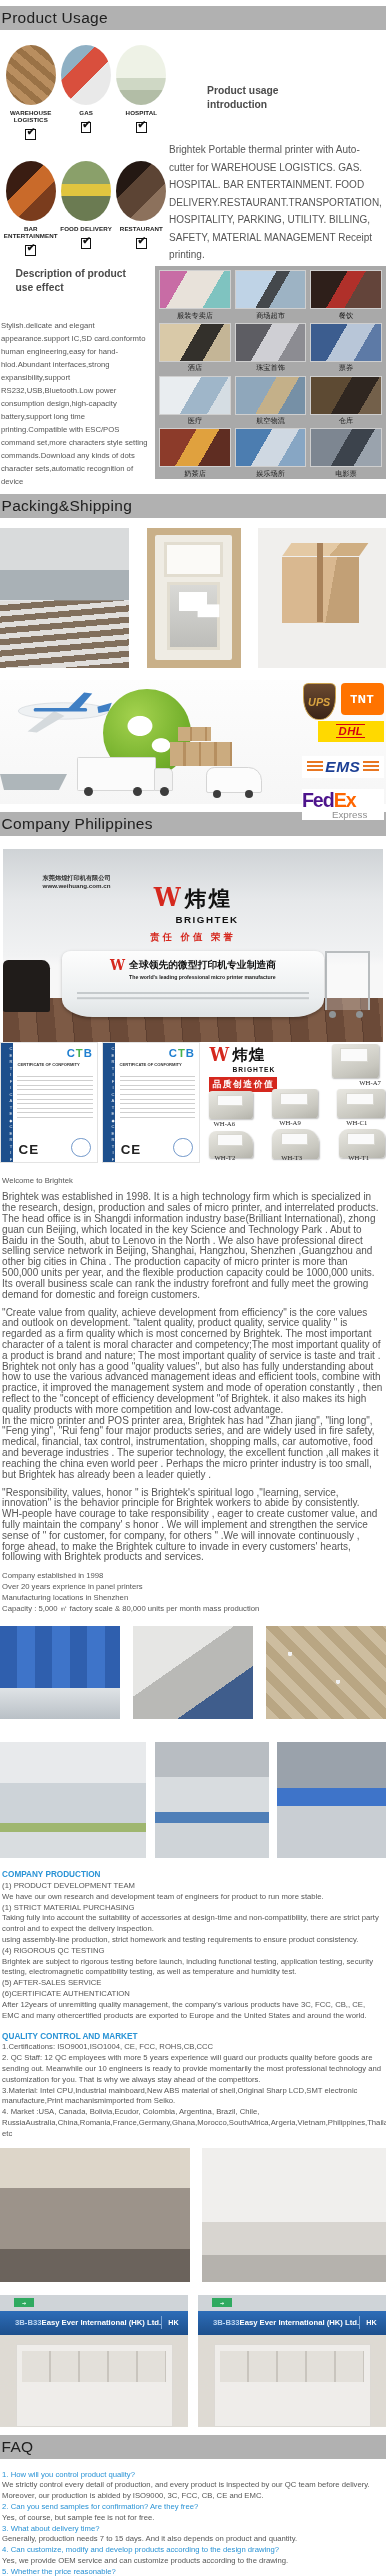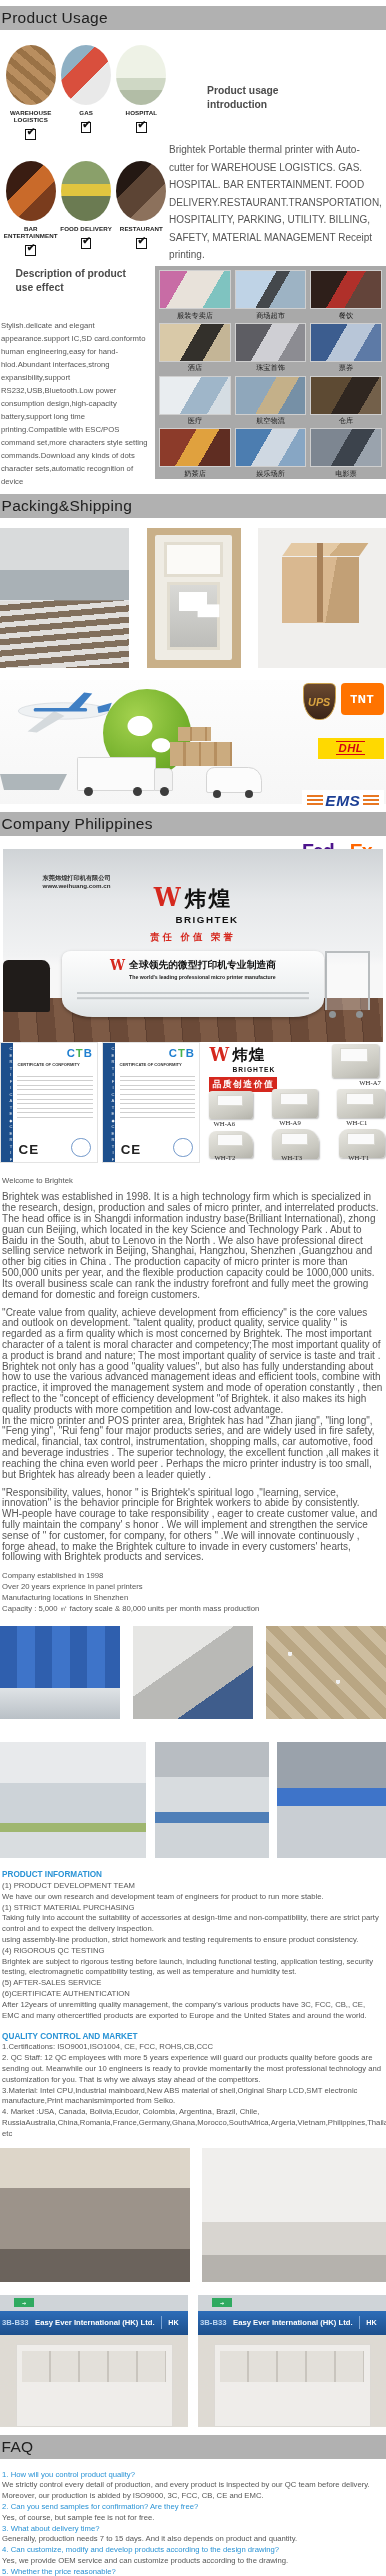--- a/index.html
+++ b/index.html
@@ -82,35 +82,35 @@
   .truckart::after{content:"";position:absolute;left:6.2px;bottom:-6.2px;width:9.3px;height:9.3px;border-radius:50%;background:#3c3c3c;box-shadow:49px 0 0 #3c3c3c,76px 0 0 #3c3c3c;}
   .shipart{position:absolute;left:0px;top:87px;width:67px;height:23px;background:#aeb6ba;clip-path:polygon(6% 100%,0 30%,100% 30%,88% 100%);}
   .shipart::before{content:"";position:absolute;left:13.4px;top:-11.3px;width:36px;height:12.4px;
     background:repeating-linear-gradient(90deg,#7ea7d8 0 8.2px,#4f7fb8 8.2px 16.5px);}
   .vanart{position:absolute;left:206px;top:87px;width:54px;height:24px;background:#fcfcfc;border:1px solid #d5d5d5;border-radius:8.2px 13.4px 2.1px 2.1px;}
   .vanart::after{content:"";position:absolute;left:6.2px;bottom:-5.7px;width:8.2px;height:8.2px;border-radius:50%;background:#3c3c3c;box-shadow:32px 0 0 #3c3c3c;}
   .boxesart{position:absolute;left:170px;top:62px;width:62px;height:24px;
     background:repeating-linear-gradient(90deg,#cbab7f 0 13.4px,#b68f60 13.4px 15.5px),#c3a273;}
   .boxesart::before{content:"";position:absolute;left:8.2px;top:-15.5px;width:33px;height:14.4px;
     background:repeating-linear-gradient(90deg,#cbab7f 0 12.4px,#b68f60 12.4px 14.4px);}
-  .ship-logos{position:absolute;right:2.1px;top:3.1px;width:97px;display:flex;flex-direction:column;align-items:flex-end;gap:18px;}
+  .ship-logos{position:absolute;right:2.1px;top:3.1px;width:97px;display:flex;flex-direction:column;align-items:flex-end;gap:1px;}
   .lrow{display:flex;gap:5.2px;align-items:flex-start;}
   .ups{width:31px;height:35px;background:linear-gradient(180deg,#6b4a30,#3a2417);
        border-radius:5.2px 5.2px 46% 46% / 5.2px 5.2px 60% 60%;color:#d9a441;font-weight:bold;font-style:italic;
        font-size:10.8px;display:flex;align-items:center;justify-content:center;border:1.5px solid #caa04c;}
   .tnt{width:43px;height:32px;background:#ff7300;border-radius:4.1px;color:#fff;font-weight:bold;font-size:10.8px;
        display:flex;align-items:center;justify-content:center;letter-spacing:1px;text-shadow:0 0 0 #fff;}
   .dhl{width:66px;height:20.6px;background:#ffd900;display:flex;align-items:center;justify-content:center;}
   .dhl span{color:#d40511;font-weight:bold;font-style:italic;font-size:11.3px;letter-spacing:0.5px;border-top:1.5px solid #d40511;border-bottom:1.5px solid #d40511;padding:0 2.1px;}
   .ems{width:82px;height:21.6px;background:#fff;display:flex;align-items:center;justify-content:center;gap:2.6px;margin-top:13.4px;}
   .ems .stripes{width:15.5px;height:11.3px;background:repeating-linear-gradient(180deg,#e87722 0 2.1px,#fff 2.1px 4.1px);}
   .ems .emstxt{color:#1c3f94;font-weight:900;font-style:italic;font-size:15.5px;letter-spacing:0.5px;}
   .fedex{width:82px;background:#fff;margin-top:10.3px;text-align:left;}
   .fedex .fe{font-size:19.6px;font-weight:bold;letter-spacing:-1px;}
-  .fedex .fe .fed{color:#4d148c;} .fedex .fe .ex{color:#ff6600;padding-left:16px;}
+  .fedex .fe .fed{color:#4d148c;} .fedex .fe .ex{color:#ff6600;}
   .fedex .exp{color:#8f8f8f;font-size:9.8px;margin:-3.1px 0 0 30px;}
 
   
   .office{margin:13px 2.6px 0;height:193px;position:relative;overflow:hidden;
     background:linear-gradient(180deg,#cfd3d6 0,#e6e8ea 26%,#f1f2f3 55%,#f7f7f7 60%);}
   .office .floor{position:absolute;left:0;right:0;bottom:0;height:44px;
     background:repeating-linear-gradient(85deg,#6b4a38 0 17.5px,#7d5a45 17.5px 35px,#5d3f30 35px 36px);}
   .wall-note{position:absolute;left:40px;top:25px;color:#2e2e2e;font-size:6.2px;font-weight:bold;line-height:8.2px;}
   .office-logo{position:absolute;left:0;right:0;top:35px;text-align:center;}
   .office-logo .row1{display:flex;align-items:center;justify-content:center;gap:4.1px;}
@@ -185,21 +185,21 @@
   
   .t-row1{margin-top:8.2px;}
   .t1{width:190px;height:134px;background:linear-gradient(180deg,#ddd6c9 0 30%,#9c938a 30% 75%,#6b635c 75%);}
   .t2{width:184px;height:134px;background:linear-gradient(180deg,#f0efed 0 55%,#d8d5d0 55% 80%,#b5b2ad 80%);}
   .t-row2{margin-top:13.4px;}
   .booth{width:188px;height:132px;background:#dedad3;position:relative;overflow:hidden;}
   .booth-top{height:15.5px;background:#cfd4d8;position:relative;}
   .exit{position:absolute;left:14.4px;top:3.1px;width:19.6px;height:8.8px;background:#2faa60;color:#eafff2;font-size:5.2px;
         display:flex;align-items:center;justify-content:center;}
   .booth-bar{height:24px;background:linear-gradient(180deg,#2d6db8,#1d4f8c);display:flex;align-items:center;color:#fff;}
-  .booth-bar .num{color:#bcd6f2;font-weight:bold;font-size:7.7px;margin-left:2px;}
+  .booth-bar .num{color:#bcd6f2;font-weight:bold;font-size:7.7px;margin-left:15px;}
   .booth-bar .nm{flex:1;text-align:center;font-weight:bold;font-size:7.7px;}
   .booth-bar .hk{border-left:1px solid #7fa6d4;padding:2.1px 7.2px 2.1px 6.2px;font-weight:bold;font-size:7.2px;margin-right:2.1px;}
   .booth-inner{position:absolute;left:15.5px;right:15.5px;top:49px;bottom:0;background:#efedea;
      box-shadow:inset 0 0 0 1px #dcd9d4;}
   .booth-inner::after{content:"";position:absolute;left:6.2px;top:7.2px;right:6.2px;height:31px;
      background:repeating-linear-gradient(90deg,#e3e0da 0 27px,#c9c5be 27px 29px);}
 
   
   .faq-item .q{color:#2a93d5;font-size:7.7px;line-height:10.8px;}
   .faq-item .a{color:#565656;font-size:7.7px;line-height:10.8px;}
@@ -473,21 +473,21 @@
     <div class="ph f2"></div>
     <div class="ph f3"></div>
   </div>
   <div class="prow f-row2">
     <div class="ph f4"></div>
     <div class="ph f5"></div>
     <div class="ph f6"></div>
   </div>
 
   <div class="info-list">
-    <div class="blue-head">PRODUCT INFORMATION</div>
+    <div class="blue-head">COMPANY PRODUCTION</div>
     <div class="ln">(1) PRODUCT DEVELOPMENT TEAM</div>
     <div class="ln">We have our own research and development team of engineers for product to run more stable.</div>
     <div class="ln">(1) STRICT MATERIAL PURCHASING</div>
     <div class="ln">Taking fully into account the suitability of accessories at design-time and non-compatibility, there are strict party control and to expect the delivery inspection.</div>
     <div class="ln">using assembly-line production, strict homework and testing requirements to ensure product consistency.</div>
     <div class="ln">(4) RIGOROUS QC TESTING</div>
     <div class="ln">Brightek are subject to rigorous testing before launch, including functional testing, application testing, security testing, electromagnetic compatibility testing, as well as temperature and humidity test.</div>
     <div class="ln">(5) AFTER-SALES SERVICE</div>
     <div class="ln">(6)CERTIFICATE AUTHENTICATION</div>
     <div class="ln">After 12years of unremitting quality management, the company's various products have 3C, FCC, CB,, CE, EMC and many othercertified products are exported to Europe and the United States and around the world.</div>

